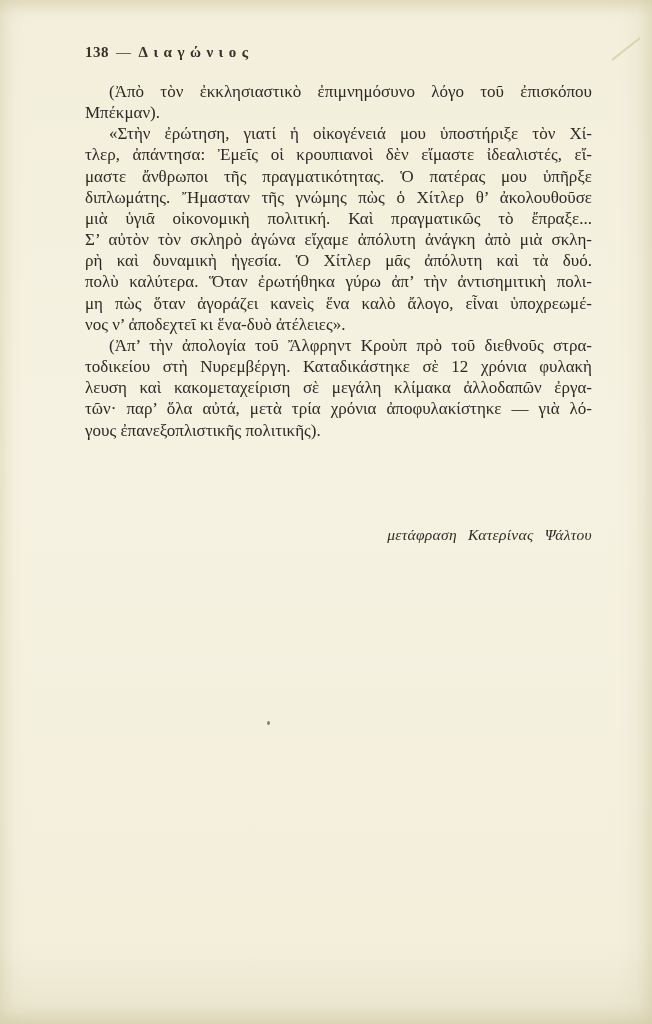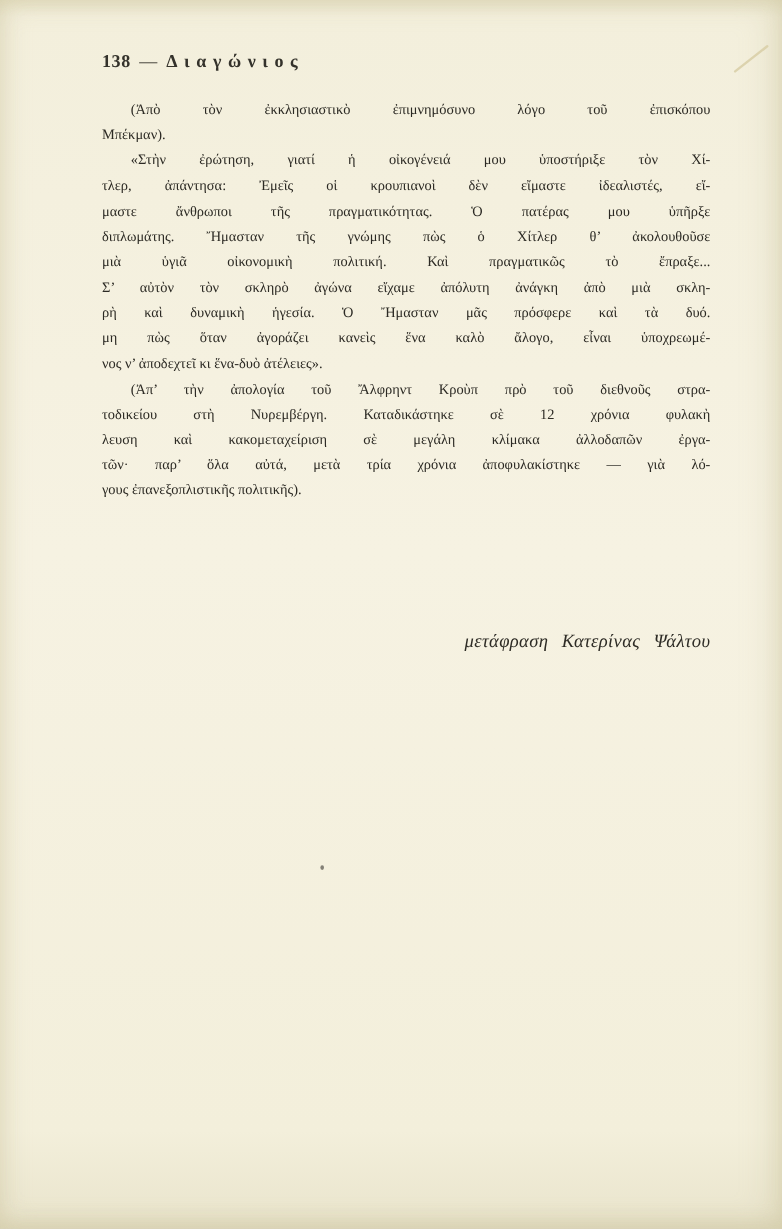--- a/index.html
+++ b/index.html
@@ -19,21 +19,21 @@
   .header {
     position:absolute; top:44px; left:85px;
     font-size:15px; letter-spacing:0.5px; color:#34322b;
     white-space:nowrap;
   }
   .header .pgnum { font-weight:700; }
   .header .sep { margin:0 7px; }
   .header .title { font-weight:700; letter-spacing:5.5px; }
   .textblock {
     position:absolute; top:81px; left:85px; width:507px;
-    font-size:12px; line-height:21.15px; color:#2c2a24;
+    font-size:17px; line-height:21.15px; color:#2c2a24;
   }
   .line { white-space:normal; }
   .line.j { text-align:justify; text-align-last:justify; }
   .line.indent { padding-left:24px; }
   .sig {
     position:absolute; top:526px; right:60px;
     font-style:italic; font-size:15.5px; color:#2e2c26;
     word-spacing:7px; letter-spacing:0.3px;
     white-space:nowrap;
   }
@@ -62,21 +62,22 @@
 
     <div class="line j indent">(Ἀπὸ τὸν ἐκκλησιαστικὸ ἐπιμνημόσυνο λόγο τοῦ ἐπισκόπου</div>
     <div class="line">Μπέκμαν).</div>
 
     <div class="line j indent">«Στὴν ἐρώτηση, γιατί ἡ οἰκογένειά μου ὑποστήριξε τὸν Χί-</div>
     <div class="line j">τλερ, ἀπάντησα: Ἐμεῖς οἱ κρουπιανοὶ δὲν εἴμαστε ἰδεαλιστές, εἴ-</div>
     <div class="line j">μαστε ἄνθρωποι τῆς πραγματικότητας. Ὁ πατέρας μου ὑπῆρξε</div>
     <div class="line j">διπλωμάτης. Ἤμασταν τῆς γνώμης πὼς ὁ Χίτλερ θ’ ἀκολουθοῦσε</div>
     <div class="line j">μιὰ ὑγιᾶ οἰκονομικὴ πολιτική. Καὶ πραγματικῶς τὸ ἔπραξε...</div>
     <div class="line j">Σ’ αὐτὸν τὸν σκληρὸ ἀγώνα εἴχαμε ἀπόλυτη ἀνάγκη ἀπὸ μιὰ σκλη-</div>
-    <div class="line j">ρὴ καὶ δυναμικὴ ἡγεσία. Ὁ Ἤμασταν μᾶς πρόσφερε καὶ τὰ δυό.</div>
+    <div class="line j">ρὴ καὶ δυναμικὴ ἡγεσία. Ὁ Χίτλερ μᾶς ἀπόλυτη καὶ τὰ δυό.</div>
+    <div class="line j">πολὺ καλύτερα. Ὅταν ἐρωτήθηκα γύρω ἀπ’ τὴν ἀντισημιτικὴ πολι-</div>
     <div class="line j">μη πὼς ὅταν ἀγοράζει κανεὶς ἕνα καλὸ ἄλογο, εἶναι ὑποχρεωμέ-</div>
     <div class="line">νος ν’ ἀποδεχτεῖ κι ἕνα-δυὸ ἀτέλειες».</div>
 
     <div class="line j indent">(Ἀπ’ τὴν ἀπολογία τοῦ Ἄλφρηντ Κροὺπ πρὸ τοῦ διεθνοῦς στρα-</div>
     <div class="line j">τοδικείου στὴ Νυρεμβέργη. Καταδικάστηκε σὲ 12 χρόνια φυλακὴ</div>
     <div class="line j">λευση καὶ κακομεταχείριση σὲ μεγάλη κλίμακα ἀλλοδαπῶν ἐργα-</div>
     <div class="line j">τῶν· παρ’ ὅλα αὐτά, μετὰ τρία χρόνια ἀποφυλακίστηκε — γιὰ λό-</div>
     <div class="line">γους ἐπανεξοπλιστικῆς πολιτικῆς).</div>
   </div>
 

